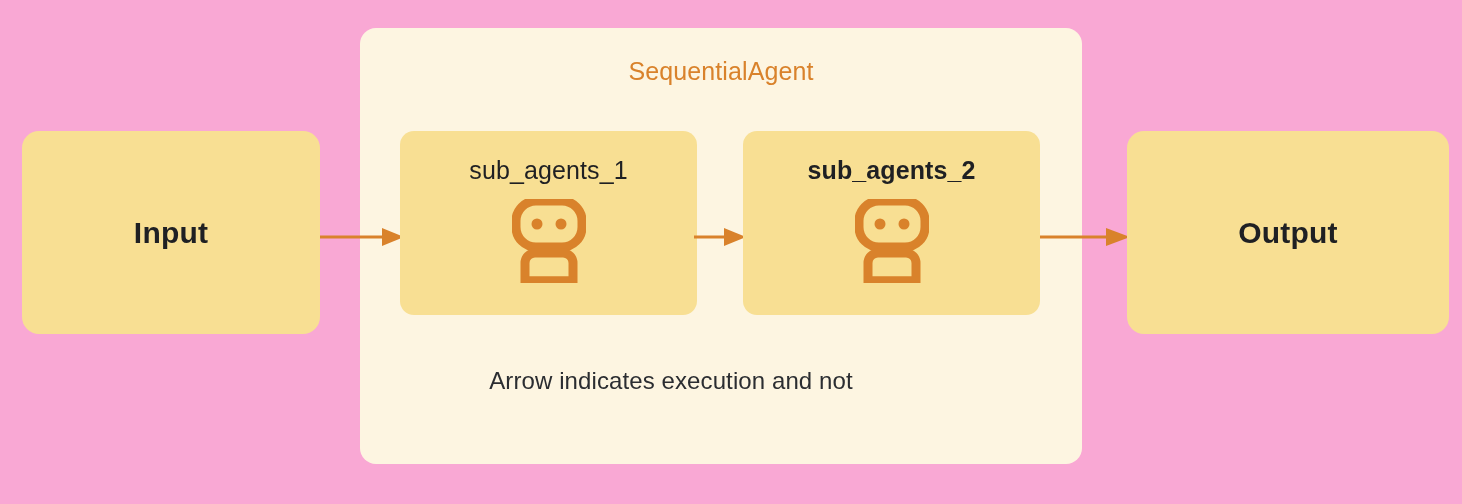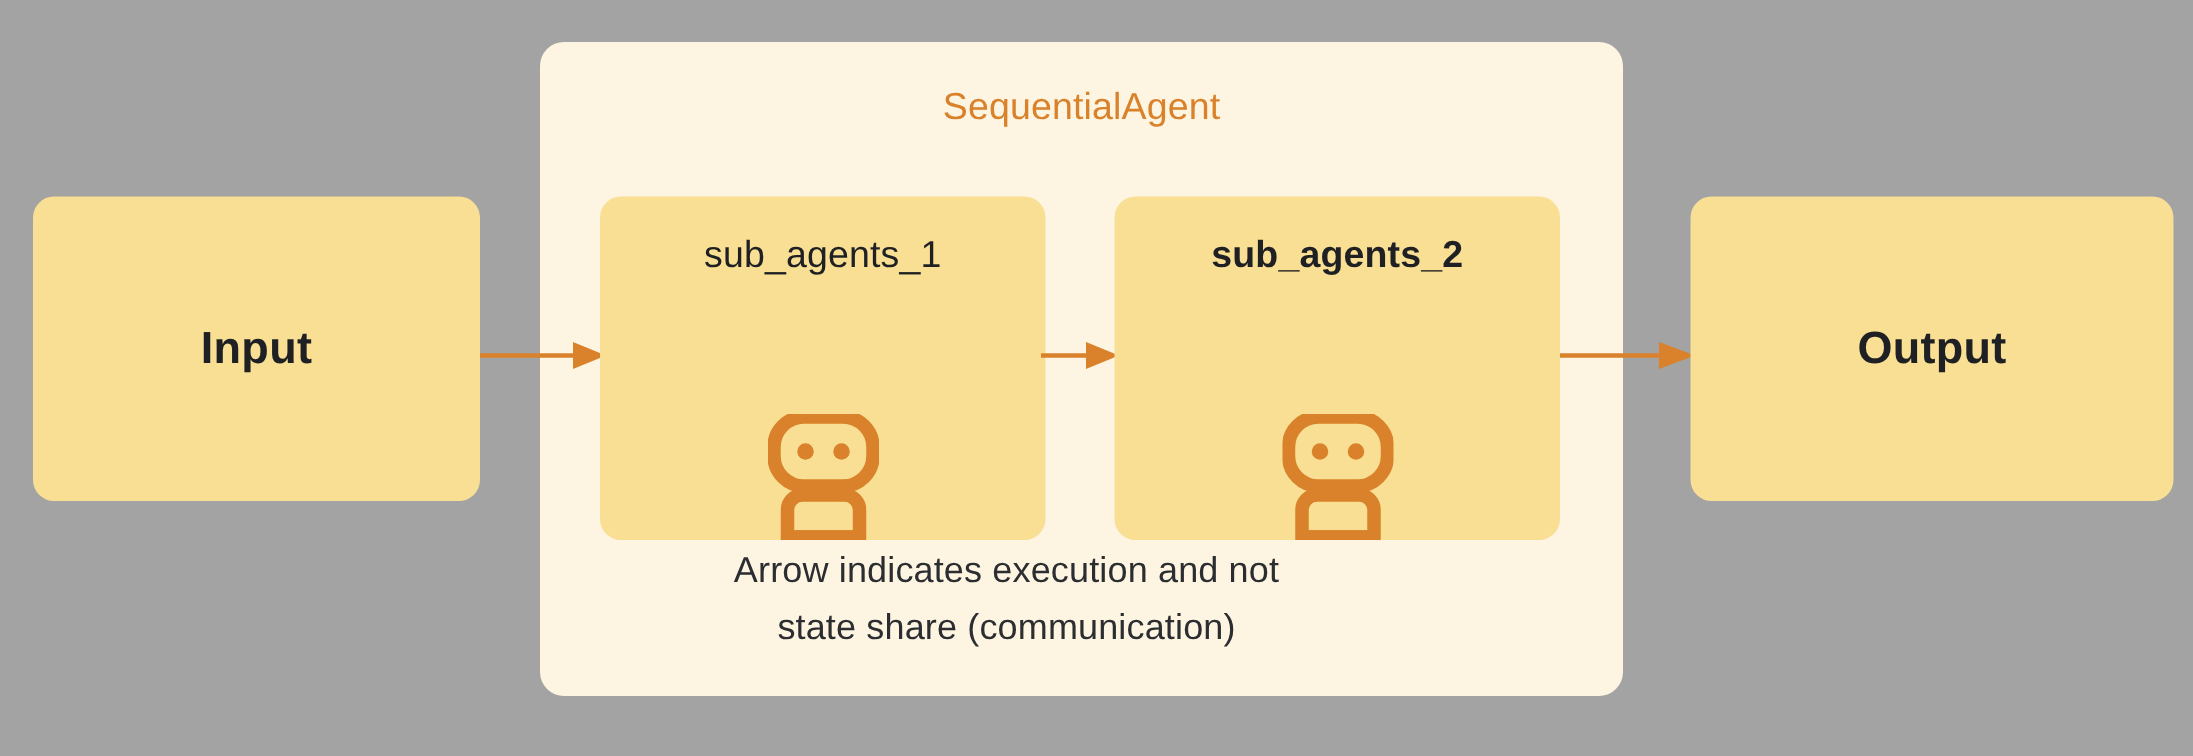--- a/index.html
+++ b/index.html
@@ -9,21 +9,21 @@
     height: 504px;
     background: #ffffff;
     font-family: "Liberation Sans", sans-serif;
     overflow: hidden;
   }
 
   #diagram {
     position: relative;
     width: 1462px;
     height: 504px;
-    background: #a3a3a3;
+    background: #f9a8d4;
   }
 
   
   .agent-container {
     position: absolute;
     left: 360px;
     top: 28px;
     width: 722px;
     height: 436px;
     background: #FDF5E1;
@@ -47,42 +47,42 @@
   .node {
     position: absolute;
     background: #F8DF93;
     border-radius: 14px;
   }
 
   .node-io {
     display: flex;
     align-items: center;
     justify-content: center;
+    border-radius: 17px;
   }
 
   .io-label {
     font-size: 30px;
     font-weight: bold;
     color: #1F2023;
     letter-spacing: 0.2px;
     white-space: nowrap;
   }
 
   #box-input  { left: 22px;   top: 131px; width: 298px; height: 203px; }
   #box-output { left: 1127px; top: 131px; width: 322px; height: 203px; }
 
   
   .node-sub {
     width: 297px;
-    height: 229px;
+    height: 184px;
     top: 131px;
     display: flex;
     flex-direction: column;
     align-items: center;
-    justify-content: space-between;
   }
 
   #box-sub1 { left: 400px; }
   #box-sub2 { left: 743px; font-weight: bold; }
 
   .sub-label {
     margin-top: 25px;
     font-size: 25px;
     color: #1F2023;
     letter-spacing: 0.1px;
@@ -170,16 +170,15 @@
     <line x1="0" y1="13" x2="70" y2="13" stroke="#D9822B" stroke-width="3"></line>
     <polygon points="66,4 90,13 66,22" fill="#D9822B"></polygon>
   </svg>
 
   <div class="node node-io" id="box-output">
     <span class="io-label">Output</span>
   </div>
 
   <div class="caption">
     <div>Arrow indicates execution and not</div>
-    <div>state share (communication)</div>
   </div>
 
 </div>
 
 </body></html>

